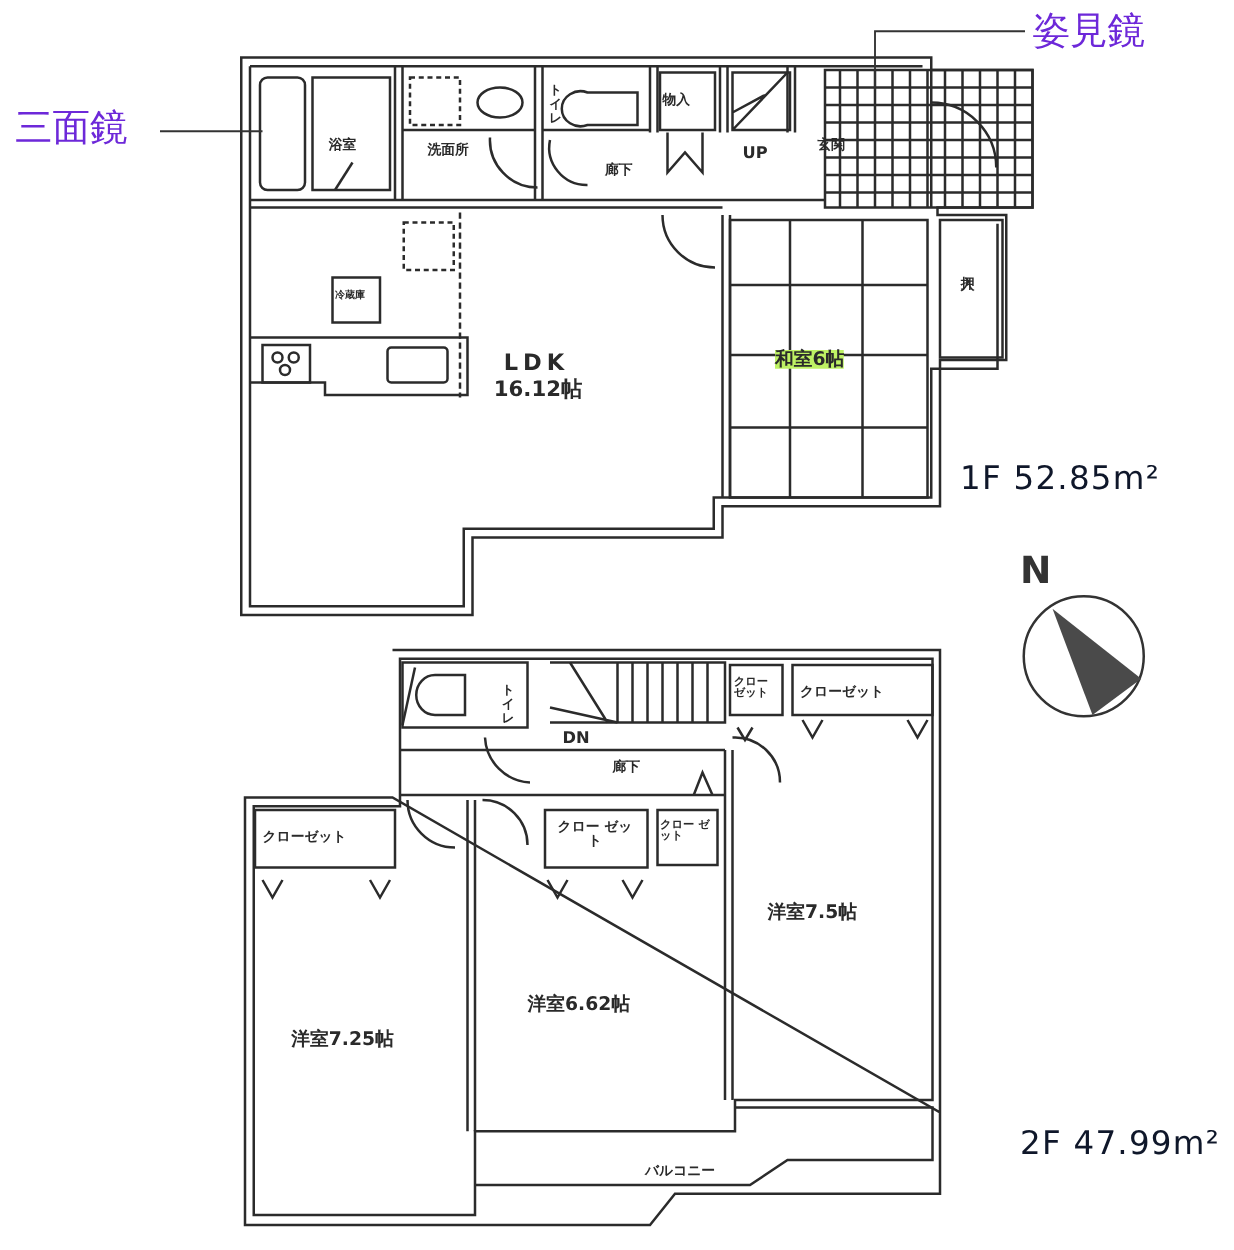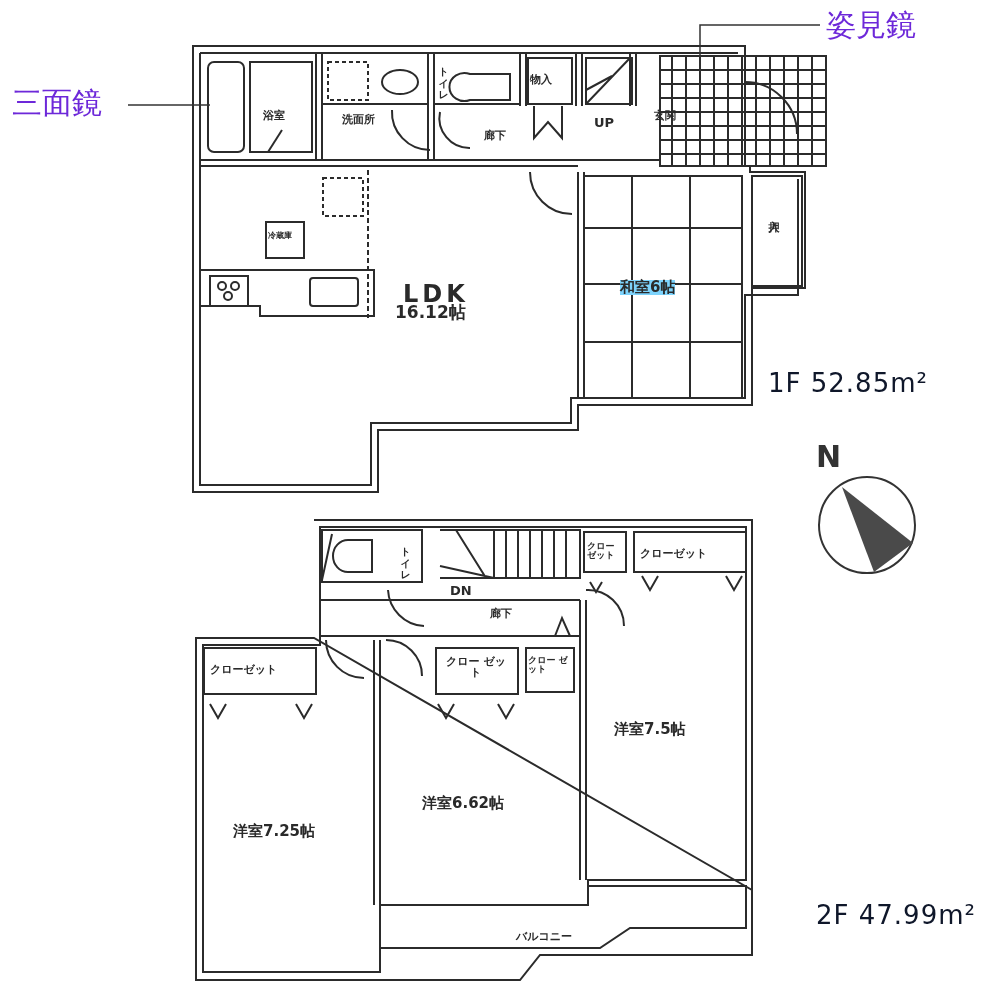--- a/index.html
+++ b/index.html
@@ -121,23 +121,23 @@
 <div class="lbl callout" style="left:826px;top:10px;">姿見鏡</div>
 
 <div class="lbl small" style="left:263px;top:110px;text-align:right;">浴室</div>
 <div class="lbl small" style="left:342px;top:114px;">洗面所</div>
 <div class="lbl small vert" style="left:438px;top:60px;font-size:10px;">トイレ</div>
 <div class="lbl small" style="left:484px;top:130px;">廊下</div>
 <div class="lbl small" style="left:530px;top:74px;">物入</div>
 <div class="lbl small" style="left:594px;top:116px;font-size:13px;">UP</div>
 <div class="lbl small" style="left:654px;top:110px;">玄関</div>
 <div class="lbl small" style="left:268px;top:232px;font-size:8px;">冷蔵庫</div>
-<div class="lbl room" style="left:403px;top:282px;font-size:24px;letter-spacing:4px;">LDK</div>
+<div class="lbl room" style="left:403px;top:282px;font-size:18px;letter-spacing:4px;">LDK</div>
 <div class="lbl room" style="left:395px;top:304px;font-size:17px;">16.12帖</div>
-<div class="lbl room" style="left:620px;top:280px;background:#7dd3fc;text-align:right;">和室6帖</div>
+<div class="lbl room" style="left:620px;top:280px;background:#bef264;text-align:right;">和室6帖</div>
 <div class="lbl small vert" style="left:768px;top:212px;">押入</div>
 <div class="lbl area" style="left:768px;top:370px;">1F 52.85m²</div>
 
 <div class="lbl" style="left:816px;top:442px;font-size:30px;font-weight:bold;color:#333;">N</div>
 
 <div class="lbl small vert" style="left:400px;top:540px;font-size:10px;">トイレ</div>
 <div class="lbl small" style="left:450px;top:584px;font-size:13px;">DN</div>
 <div class="lbl small" style="left:490px;top:608px;">廊下</div>
 <div class="lbl small" style="left:587px;top:542px;font-size:9px;width:38px;white-space:normal;">クロー ゼット</div>
 <div class="lbl small" style="left:640px;top:548px;">クローゼット</div>

